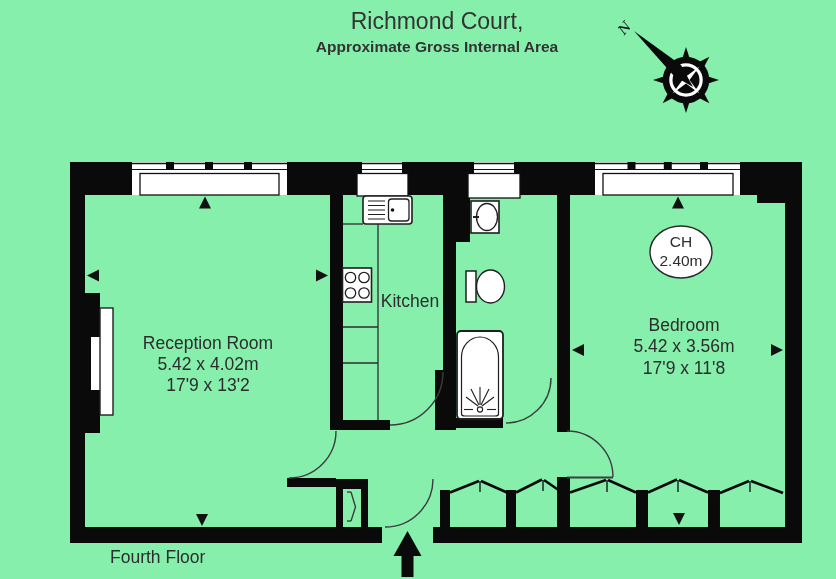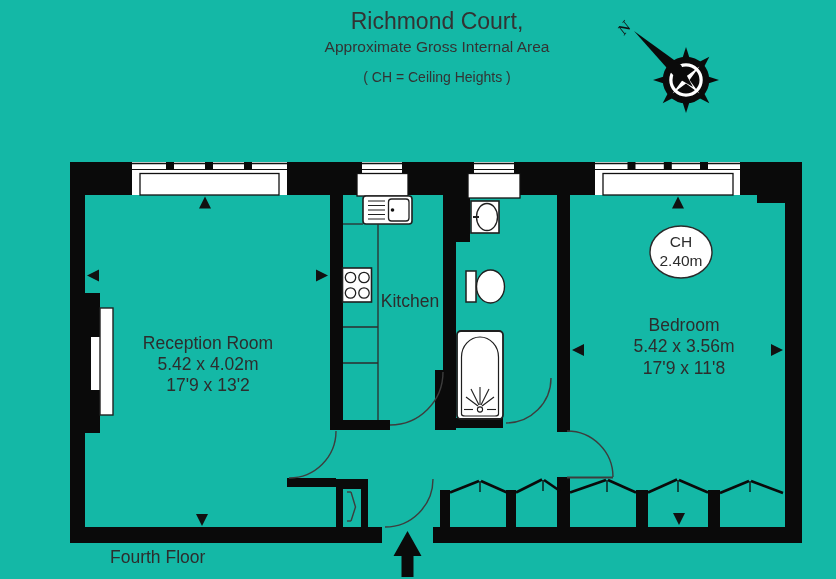--- a/index.html
+++ b/index.html
@@ -1,41 +1,40 @@
 <!DOCTYPE html>
 <html><head>
 <meta charset="utf-8">
 <style>
   html,body{margin:0;padding:0;background:#ffffff;}
   .canvas{
-    position:relative;width:836px;height:579px;background:#14b8a6;overflow:hidden;
+    position:relative;width:836px;height:579px;background:#86efac;overflow:hidden;
     font-family:"Liberation Sans", sans-serif;
   }
   .hdr{
     position:absolute;left:37px;top:8px;width:800px;text-align:center;color:#333;
   }
   .hdr .l1{font-size:23px;line-height:27px;}
   .hdr .l2{font-size:23px;line-height:27px;}
-  .hdr .l3{font-size:15.5px;line-height:19px;margin-top:2px;}
+  .hdr .l3{font-size:15.5px;line-height:19px;margin-top:2px;font-weight:bold;}
   .hdr .l4{font-size:22px;line-height:25px;}
   .hdr .l5{font-size:14px;line-height:16px;margin-top:13px;}
   svg text{fill:#2d2d2d;}
   .roomname{font-size:17.5px;}
   .floorlbl{font-size:17.5px;}
   .chtxt{font-size:15.5px;}
 </style>
 </head>
 <body>
 
 <div class="canvas">
 
   <div class="hdr">
     <div class="l1">Richmond Court,</div>
     <div class="l3">Approximate Gross Internal Area</div>
-    <div class="l5">( CH = Ceiling Heights )</div>
   </div>
 
   <svg width="836" height="579" viewBox="0 0 836 579" style="position:absolute;left:0;top:0">
 
     <g fill="#0a0a0a">
 
       <rect x="70" y="162" width="62" height="33"></rect>
       <rect x="287" y="162" width="75" height="33"></rect>
       <rect x="402" y="162" width="72" height="33"></rect>
       <rect x="514" y="162" width="81" height="33"></rect>

